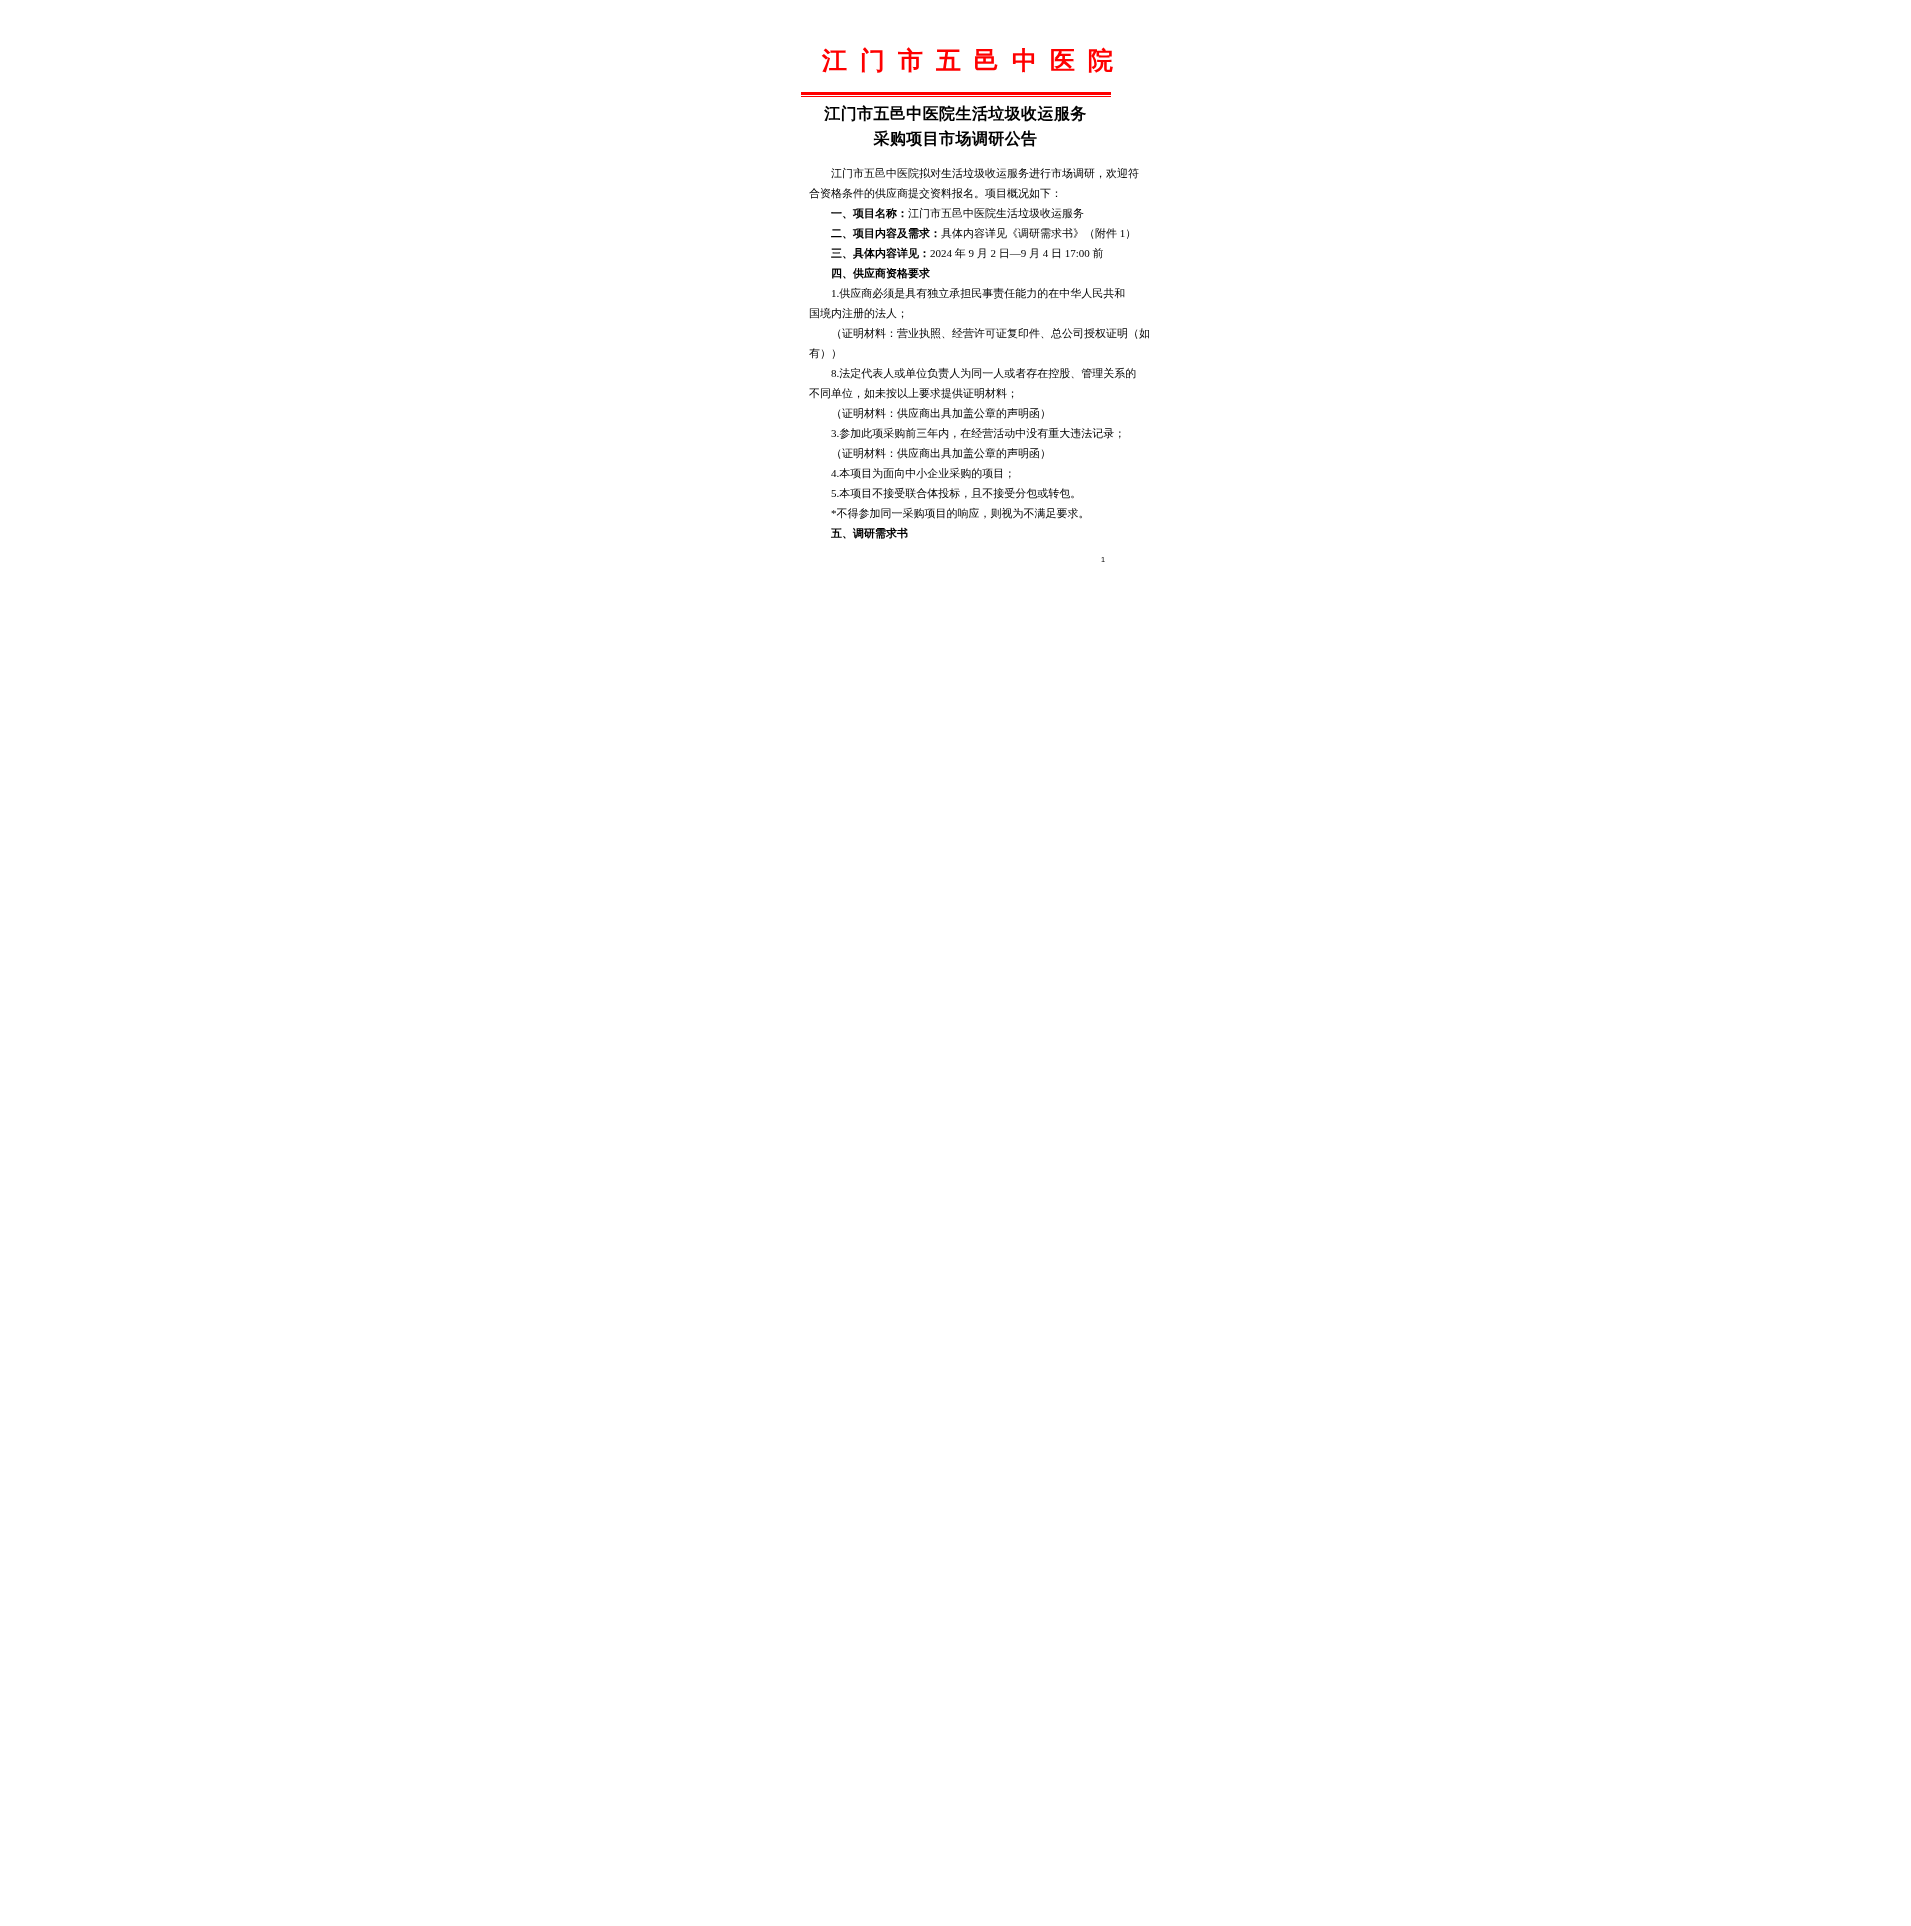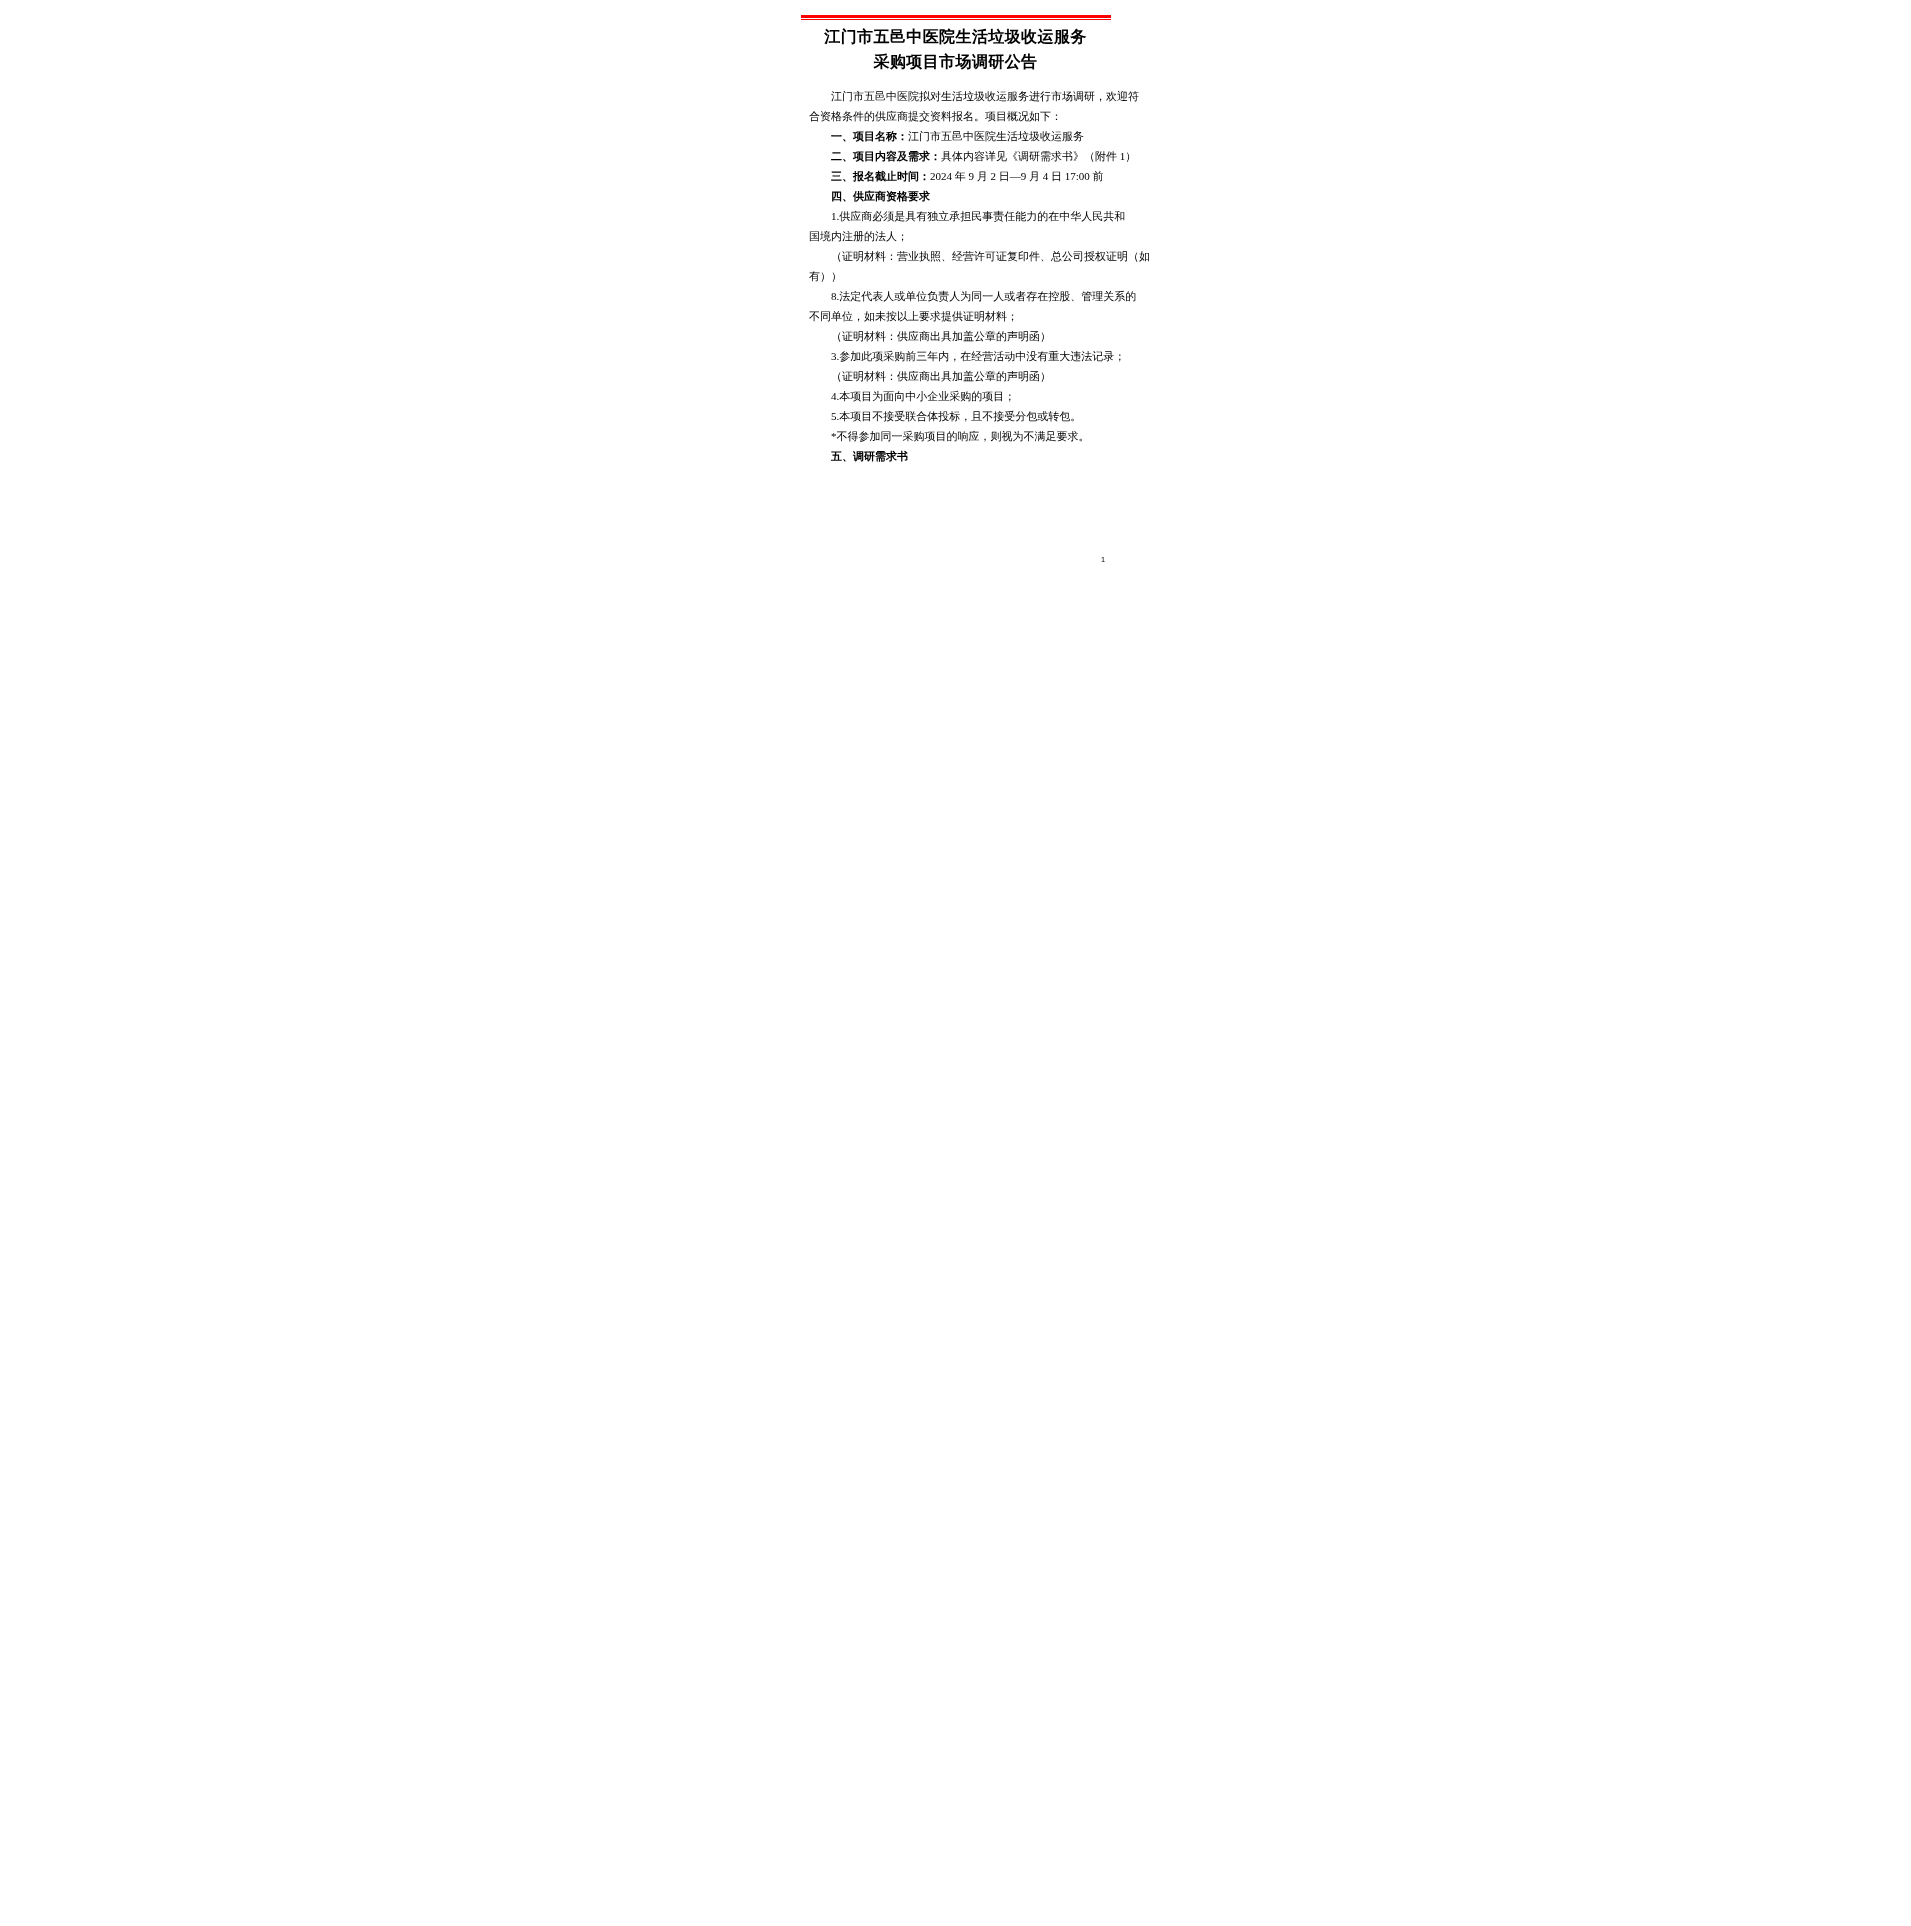--- a/index.html
+++ b/index.html
@@ -76,35 +76,38 @@
     line-height:8.5px;
     font-family:"Liberation Sans", sans-serif;
   }
 </style>
 </head>
 <body>
 
 <div class="page">
   <div class="content">
 
+    <div class="org-name">
+      <span>江门市五邑中医院</span>
+    </div>
     <div class="rule-thick"></div>
     <div class="rule-thin"></div>
 
     <div class="doc-title">
       <div>江门市五邑中医院生活垃圾收运服务</div>
       <div>采购项目市场调研公告</div>
     </div>
 
     <div class="body-text">
       <div class="line indent"><span>江门市五邑中医院拟对生活垃圾收运服务进行市场调研，欢迎符</span></div>
       <div class="line"><span>合资格条件的供应商提交资料报名。项目概况如下：</span></div>
 
       <div class="line indent"><span class="b">一、项目名称：</span><span>江门市五邑中医院生活垃圾收运服务</span></div>
       <div class="line indent"><span class="b">二、项目内容及需求：</span><span>具体内容详见《调研需求书》（附件 1）</span></div>
-      <div class="line indent"><span class="b">三、报名截止时间：</span><span>2024 年 9 月 2 日—9 月 4 日 17:00 前</span></div>
+      <div class="line indent"><span class="b">三、具体内容详见：</span><span>2024 年 9 月 2 日—9 月 4 日 17:00 前</span></div>
       <div class="line indent"><span class="b">四、供应商资格要求</span><span></span></div>
 
       <div class="line indent"><span>1.供应商必须是具有独立承担民事责任能力的在中华人民共和</span></div>
       <div class="line"><span>国境内注册的法人；</span></div>
       <div class="line indent"><span>（证明材料：营业执照、经营许可证复印件、总公司授权证明（如</span></div>
       <div class="line"><span>有））</span></div>
 
       <div class="line indent"><span>8.法定代表人或单位负责人为同一人或者存在控股、管理关系的</span></div>
       <div class="line"><span>不同单位，如未按以上要求提供证明材料；</span></div>
       <div class="line indent"><span>（证明材料：供应商出具加盖公章的声明函）</span></div>

